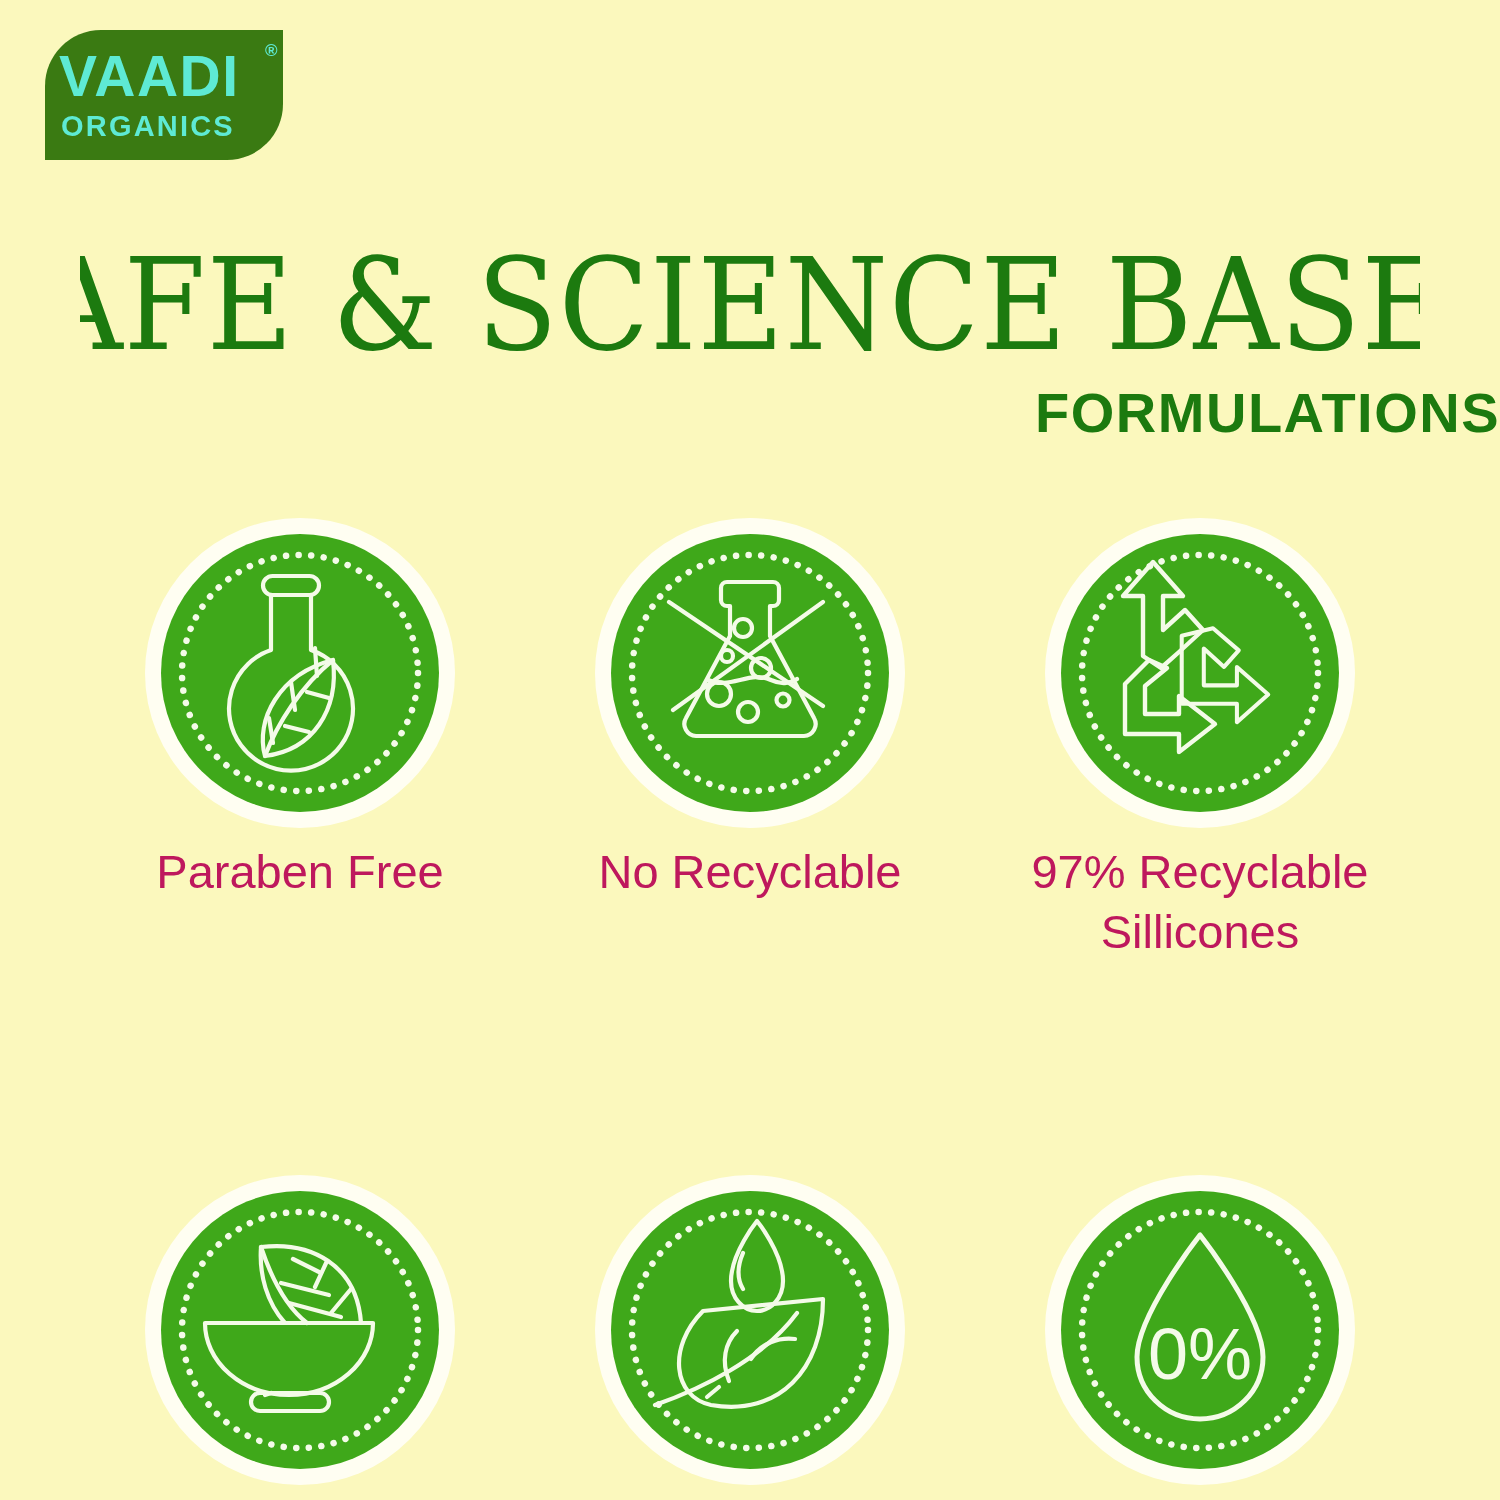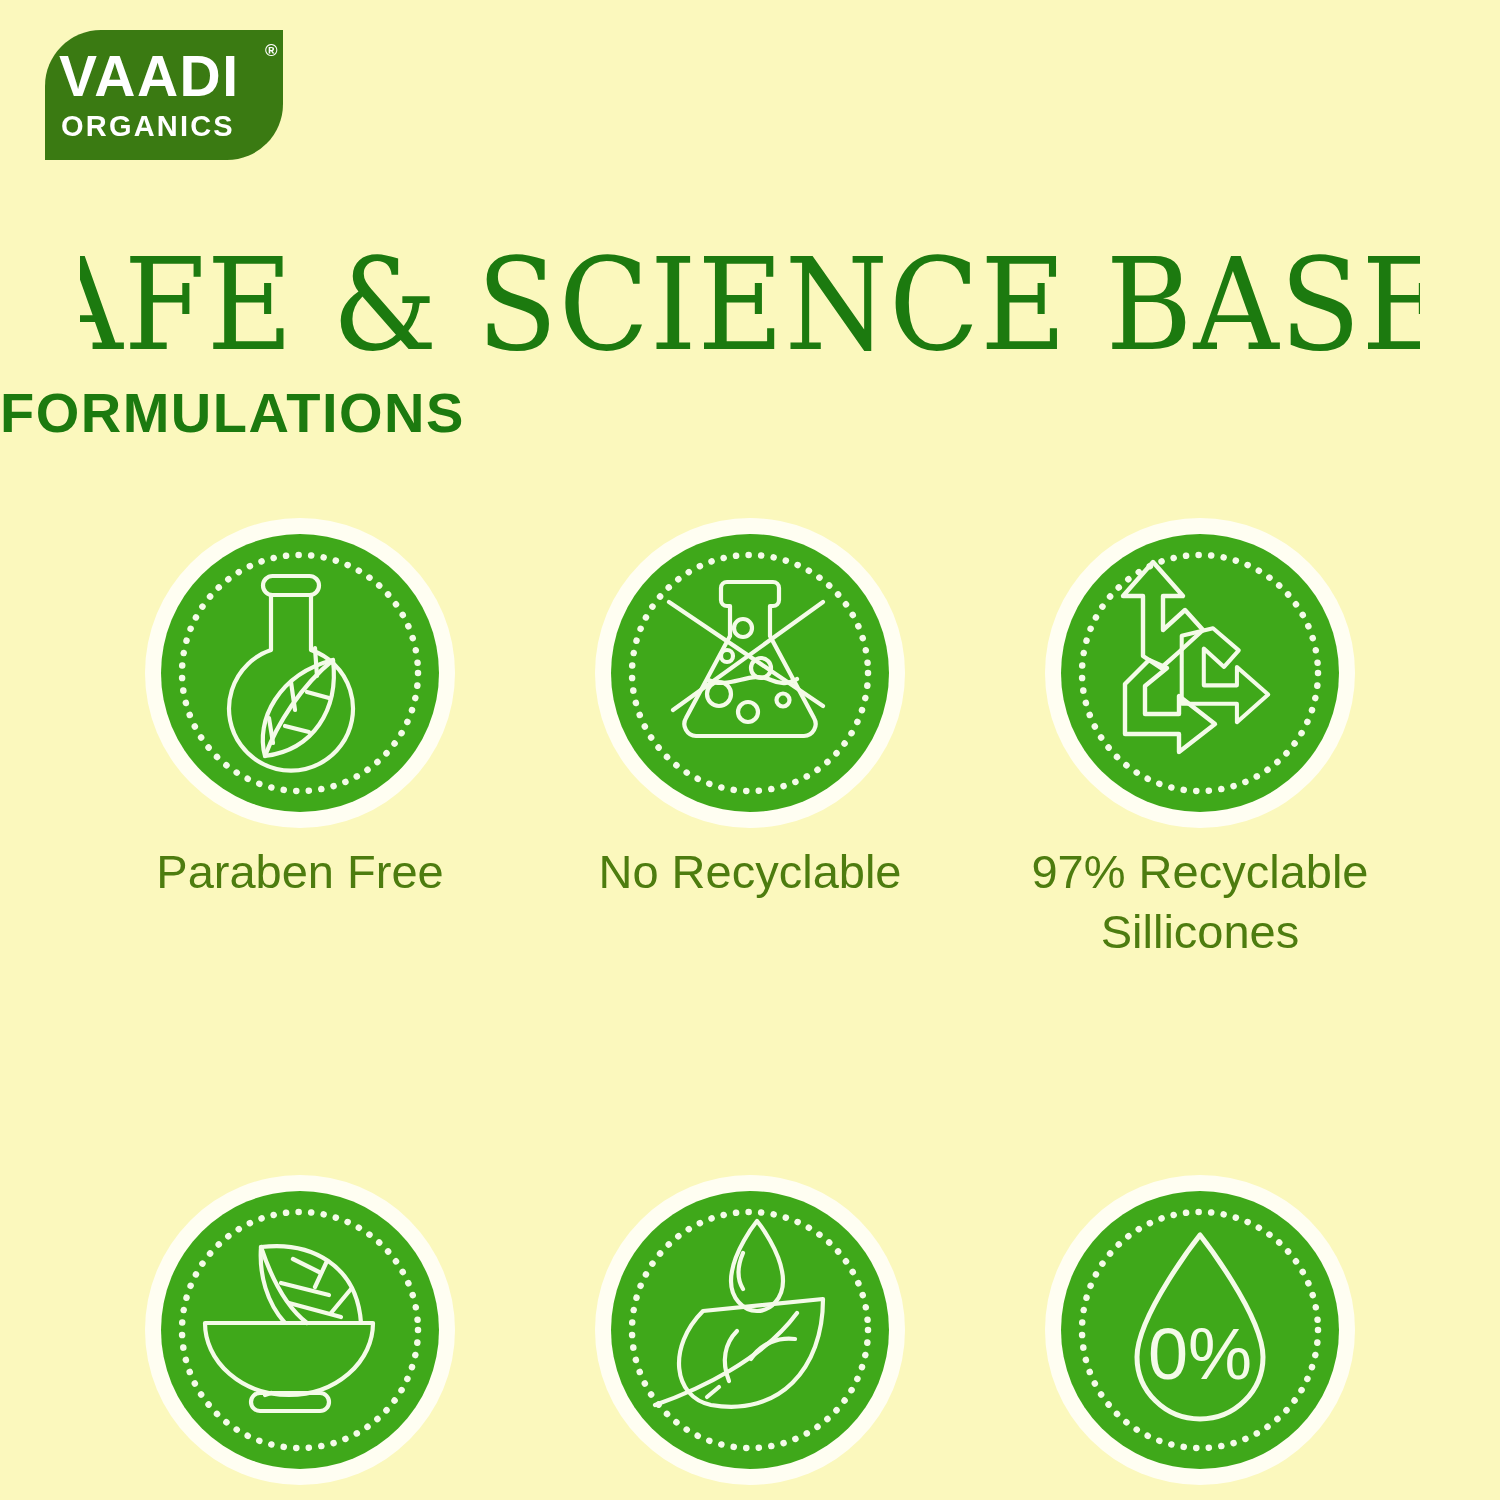--- a/index.html
+++ b/index.html
@@ -17,21 +17,21 @@
 
   
   .logo {
     position: absolute;
     left: 45px;
     top: 30px;
     width: 238px;
     height: 130px;
     background: #3A7A12;
     border-radius: 56px 0 56px 0;
-    color: #ffffff;
+    color: #5eead4;
     box-sizing: border-box;
     padding: 16px 0 0 14px;
   }
   .logo-top {
     position: relative;
     display: block;
     font-size: 57px;
     font-weight: bold;
     letter-spacing: 1.5px;
     line-height: 60px;
@@ -69,21 +69,21 @@
     font-weight: 400;
     white-space: nowrap;
     transform: scaleY(1.08);
     transform-origin: center top;
   }
   .subtitle {
     position: absolute;
     left: 0;
     top: 382px;
     width: 1500px;
-    text-align: left;
+    text-align: right;
     color: #1C7A0F;
     font-family: "Liberation Sans", sans-serif;
     font-size: 56px;
     line-height: 62px;
     font-weight: bold;
     letter-spacing: 1.5px;
   }
 
   
   .grid {
@@ -122,21 +122,21 @@
     position: relative;
     display: flex;
     align-items: center;
     justify-content: center;
   }
   .badge-inner svg {
     display: block;
   }
   .caption {
     margin-top: 14px;
-    color: #4d7c0f;
+    color: #be185d;
     font-family: "Liberation Sans", sans-serif;
     font-size: 47px;
     line-height: 60px;
     text-align: center;
     font-weight: 400;
     max-width: 430px;
   }
 </style>
 </head>
 <body>

